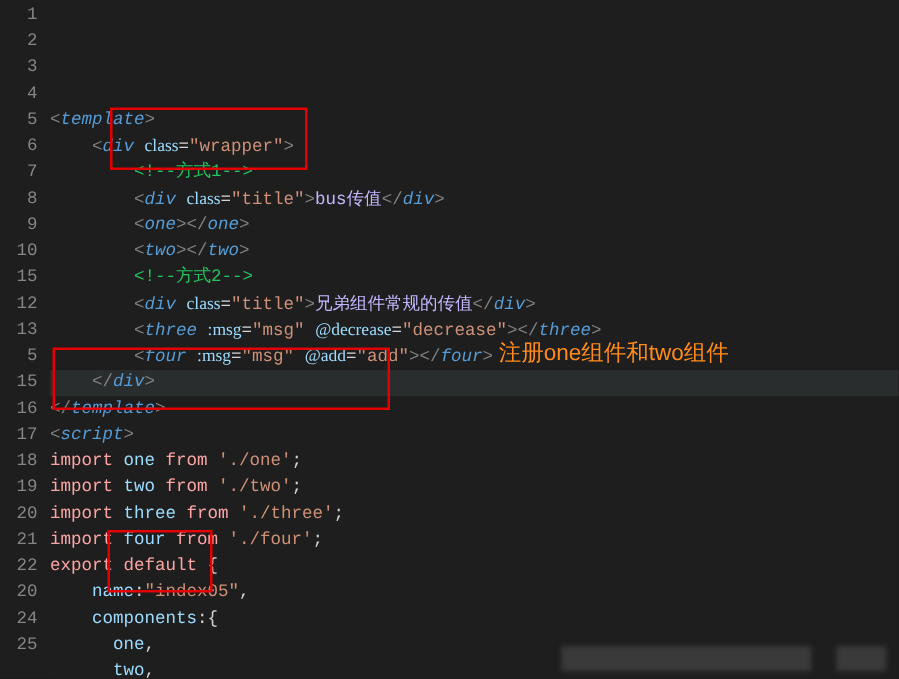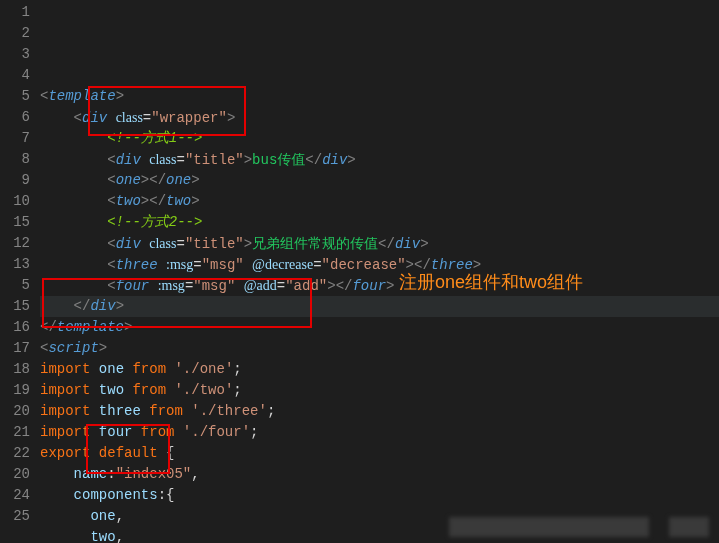--- a/index.html
+++ b/index.html
@@ -37,23 +37,23 @@
     left: 0; right: 0;
     background: #2a2d2e;
     height: 21px;
     z-index: 0;
   }
   .code-line > span { position: relative; z-index: 1; }
   .tg-tag   { color: #808080; }
   .tg-name  { color: #569cd6; font-style: italic; }
   .tg-attr  { color: #9cdcfe; font-family: Liberation Serif, serif; }
   .tg-str   { color: #ce9178; }
-  .tg-com   { color: #84cc16; font-style: italic; }
-  .tg-txt   { color: #22c55e; text-align: center; }
-  .tg-kw    { color: #f97316; }
+  .tg-com   { color: #22c55e; }
+  .tg-txt   { color: #c4b5fd; text-align: center; }
+  .tg-kw    { color: #fca5a5; }
   .tg-var   { color: #9cdcfe; }
   .tg-plain { color: #d4d4d4; }
   .tg-punct { color: #d4d4d4; }
 
   .annotation {
     position: absolute;
     color: #ff8c1a;
     font-family: "Microsoft YaHei", sans-serif;
     font-size: 18px;
     z-index: 5;

